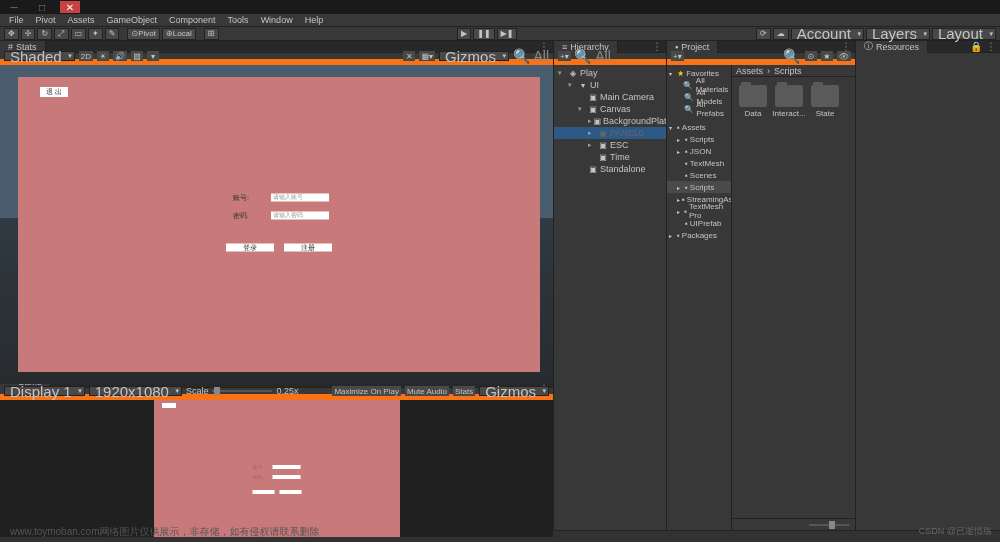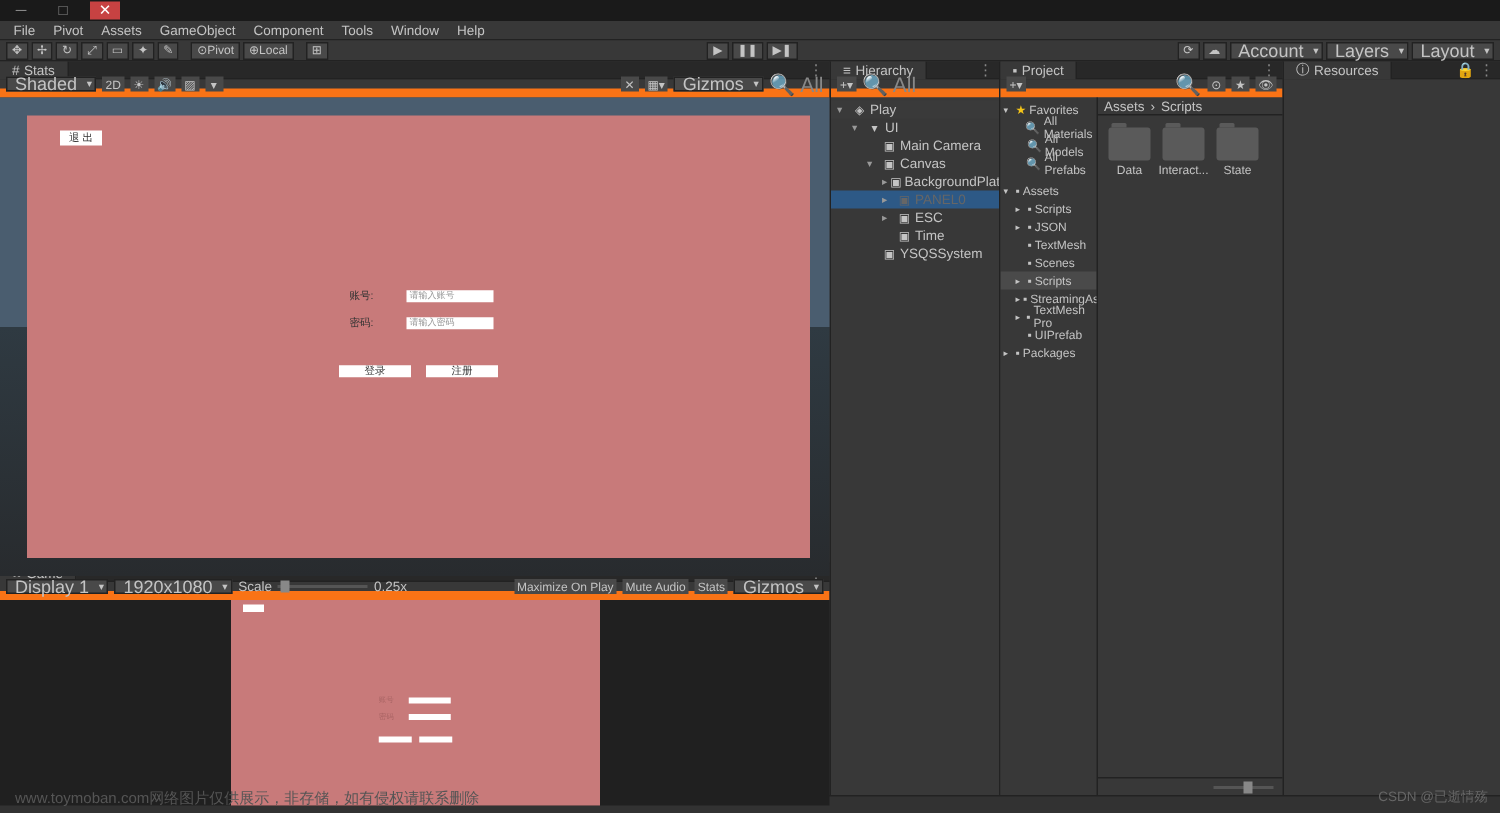--- a/index.html
+++ b/index.html
@@ -16,21 +16,21 @@
 
 
 .menubar { height: 13px; background: #383838; border-bottom: 1px solid #222; display: flex; align-items: center; padding: 0 4px; gap: 2px; }
 .menu-item { padding: 0 5px; font-size: 9px; color: #c4c4c4; cursor: pointer; }
 
 
 .toolbar { height: 14px; background: #383838; border-bottom: 1px solid #222; display: flex; align-items: center; padding: 0 4px; justify-content: space-between; }
 .toolbar-left, .toolbar-center, .toolbar-right { display: flex; gap: 2px; align-items: center; }
 .tb-btn { height: 12px; min-width: 14px; background: #494949; border: 1px solid #222; display: flex; align-items: center; justify-content: center; font-size: 8px; color: #c4c4c4; padding: 0 3px; cursor: pointer; }
 .tb-sep { width: 4px; }
-.tb-dropdown { background: #494949; border: 1px solid #222; height: 12px; padding: 0 12px 0 5px; font-size: 12px; display: flex; align-items: center; position: relative; cursor: pointer; }
+.tb-dropdown { background: #494949; border: 1px solid #222; height: 12px; padding: 0 12px 0 5px; font-size: 15px; display: flex; align-items: center; position: relative; cursor: pointer; }
 .tb-dropdown::after { content: '▾'; position: absolute; right: 2px; font-size: 7px; }
 
 
 .workspace { display: flex; height: calc(100% - 41px - 12px); }
 
 
 .left-col { width: 553px; display: flex; flex-direction: column; }
 
 
 .panel-tab { height: 12px; background: #282828; display: flex; align-items: center; border-bottom: 1px solid #222; }
@@ -292,21 +292,21 @@
           <span>ESC</span>
         </div>
         <div class="tree-item indent-3">
           <span class="tree-arrow"></span>
           <span class="tree-icon">▣</span>
           <span>Time</span>
         </div>
         <div class="tree-item indent-2">
           <span class="tree-arrow"></span>
           <span class="tree-icon">▣</span>
-          <span>YSQSSystem</span>
+          <span>Standalone</span>
         </div>
       </div>
   </div>
 
   <div class="project-panel">
     <div class="panel-tab">
       <div class="tab">▪<span>Project</span></div>
       <div class="tab-opts">⋮</div>
     </div>
     <div class="panel-header">

